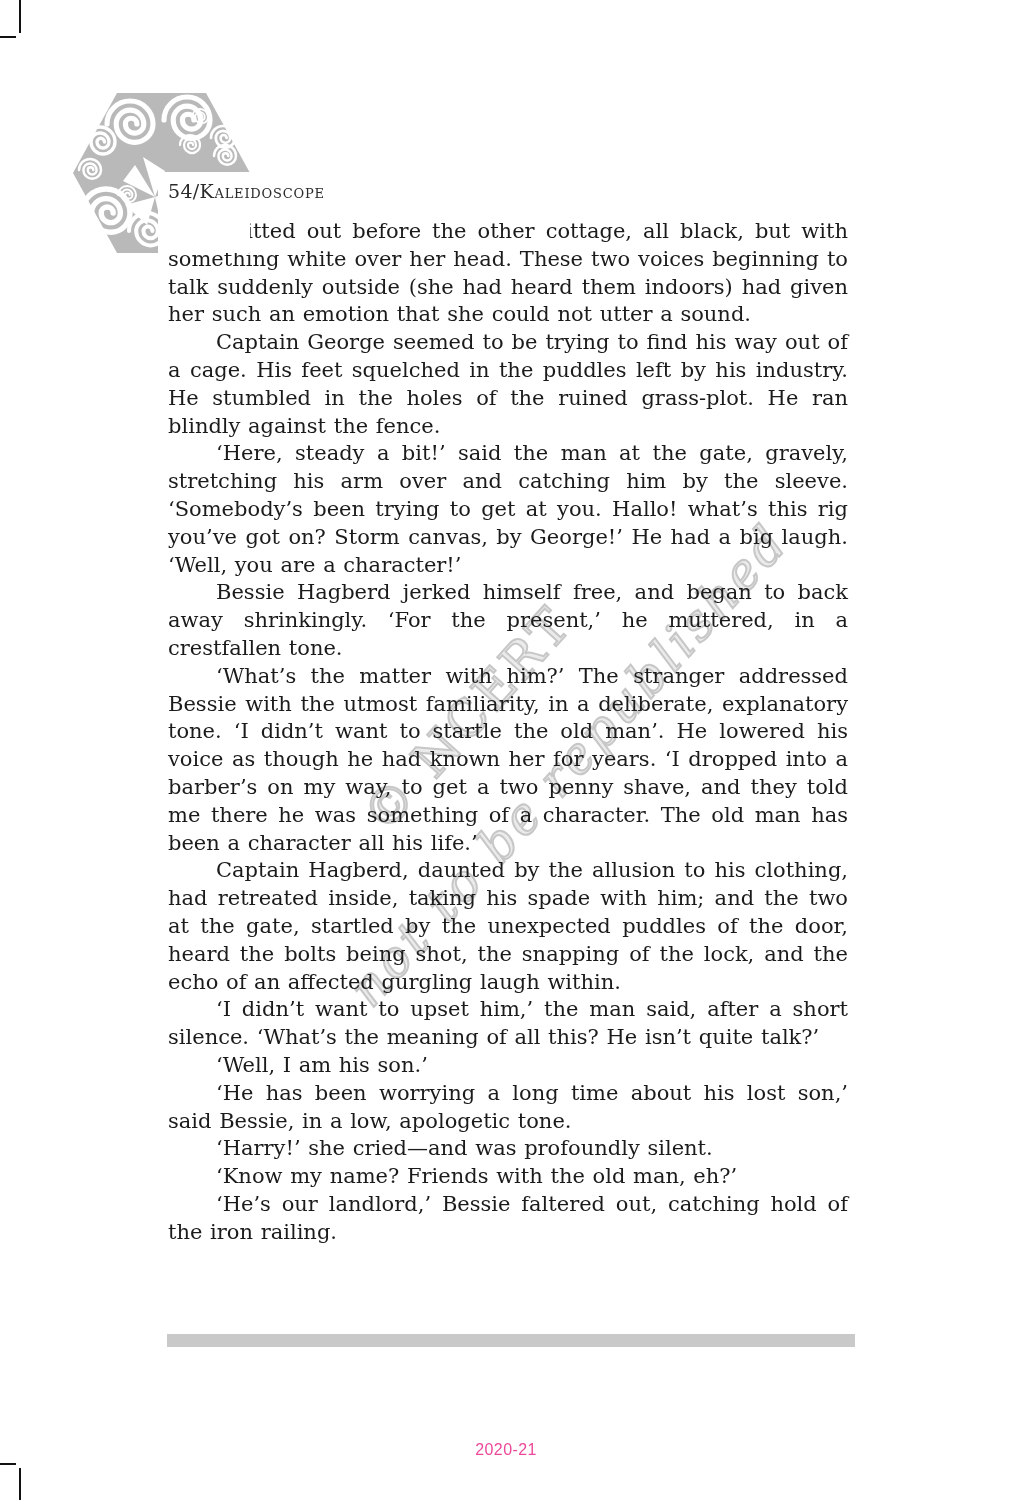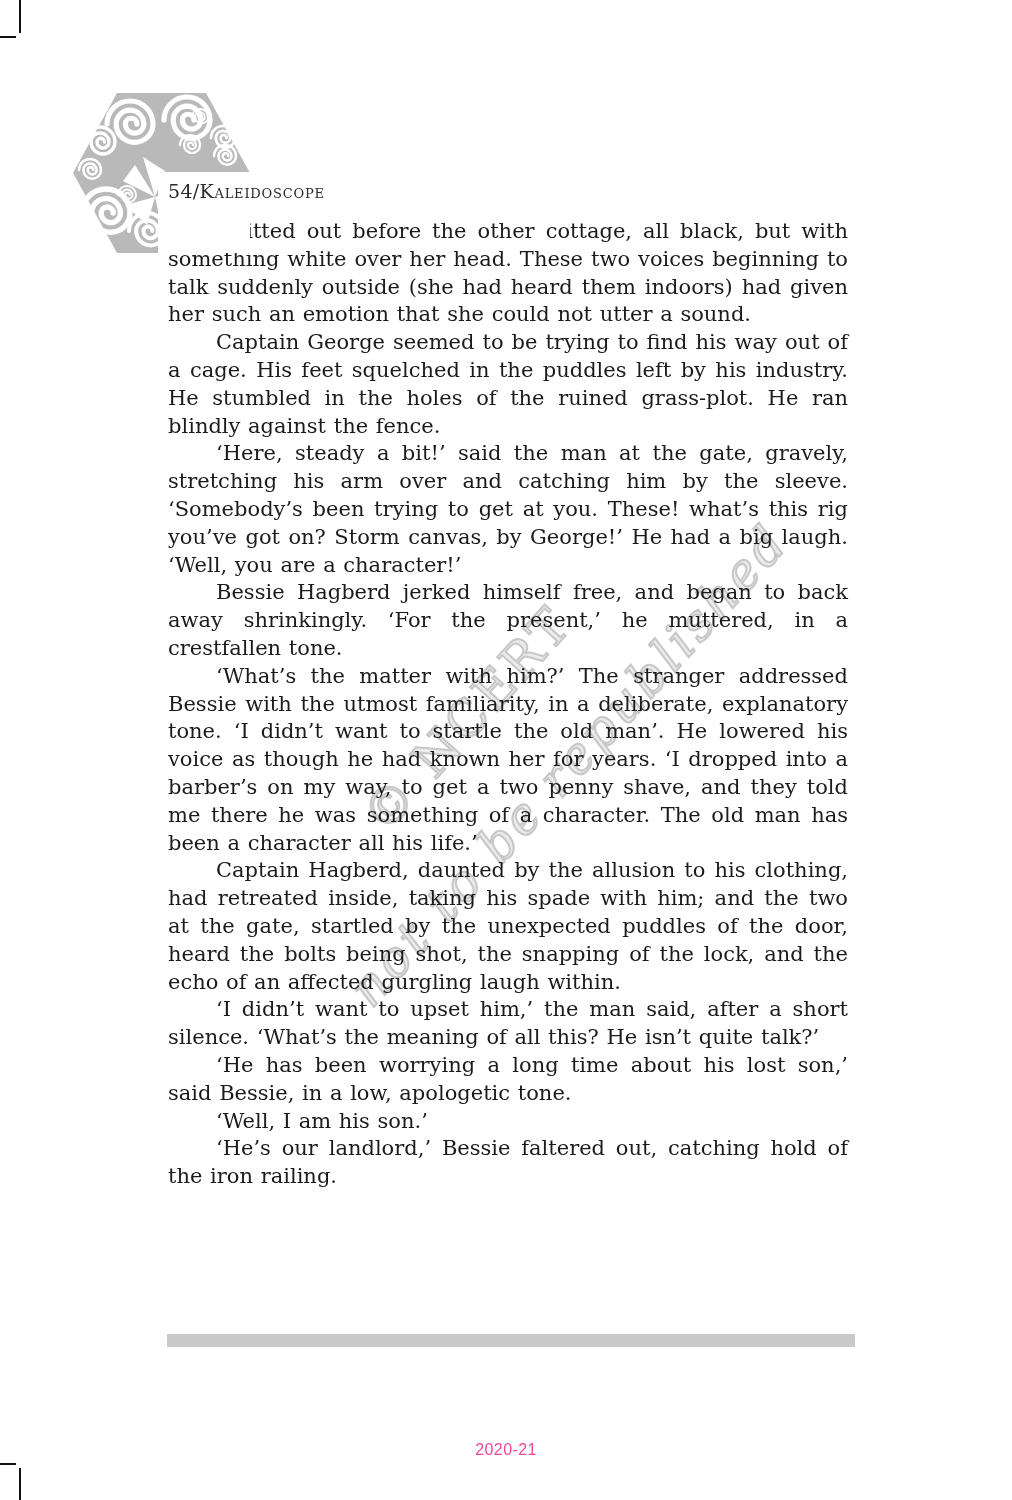--- a/index.html
+++ b/index.html
@@ -123,27 +123,29 @@
   </div>
 
   <div class="watermark">
     <div class="wm1">© NCERT</div>
     <div class="wm2">not to be republished</div>
   </div>
 
   <div class="body-text">
     <p class="no-indent">door, flitted out before the other cottage, all black, but with something white over her head. These two voices beginning to talk suddenly outside (she had heard them indoors) had given her such an emotion that she could not utter a sound.</p>
     <p>Captain George seemed to be trying to find his way out of a cage. His feet squelched in the puddles left by his industry. He stumbled in the holes of the ruined grass-plot. He ran blindly against the fence.</p>
-    <p>‘Here, steady a bit!’ said the man at the gate, gravely, stretching his arm over and catching him by the sleeve. ‘Somebody’s been trying to get at you. These! what’s this rig you’ve got on? Storm canvas, by George!’ He had a big laugh. ‘Well, you are a character!’</p>
+    <p>‘Here, steady a bit!’ said the man at the gate, gravely, stretching his arm over and catching him by the sleeve. ‘Somebody’s been trying to get at you. Hallo! what’s this rig you’ve got on? Storm canvas, by George!’ He had a big laugh. ‘Well, you are a character!’</p>
     <p>Bessie Hagberd jerked himself free, and began to back away shrinkingly. ‘For the present,’ he muttered, in a crestfallen tone.</p>
     <p>‘What’s the matter with him?’ The stranger addressed Bessie with the utmost familiarity, in a deliberate, explanatory tone. ‘I didn’t want to startle the old man’. He lowered his voice as though he had known her for years. ‘I dropped into a barber’s on my way, to get a two penny shave, and they told me there he was something of a character. The old man has been a character all his life.’</p>
     <p>Captain Hagberd, daunted by the allusion to his clothing, had retreated inside, taking his spade with him; and the two at the gate, startled by the unexpected puddles of the door, heard the bolts being shot, the snapping of the lock, and the echo of an affected gurgling laugh within.</p>
     <p>‘I didn’t want to upset him,’ the man said, after a short silence. ‘What’s the meaning of all this? He isn’t quite talk?’</p>
+    <p>‘Well, I am his son.’</p>
     <p>‘He has been worrying a long time about his lost son,’ said Bessie, in a low, apologetic tone.</p>
-    <p>‘Well, I am his son.’</p>
+    <p>‘Harry!’ she cried—and was profoundly silent.</p>
+    <p>‘Know my name? Friends with the old man, eh?’</p>
     <p>‘He’s our landlord,’ Bessie faltered out, catching hold of the iron railing.</p>
   </div>
 
   <div class="divider-bar"></div>
 
   <div class="page-footer">
     <span>2020-21</span>
   </div>
 
 </div>

